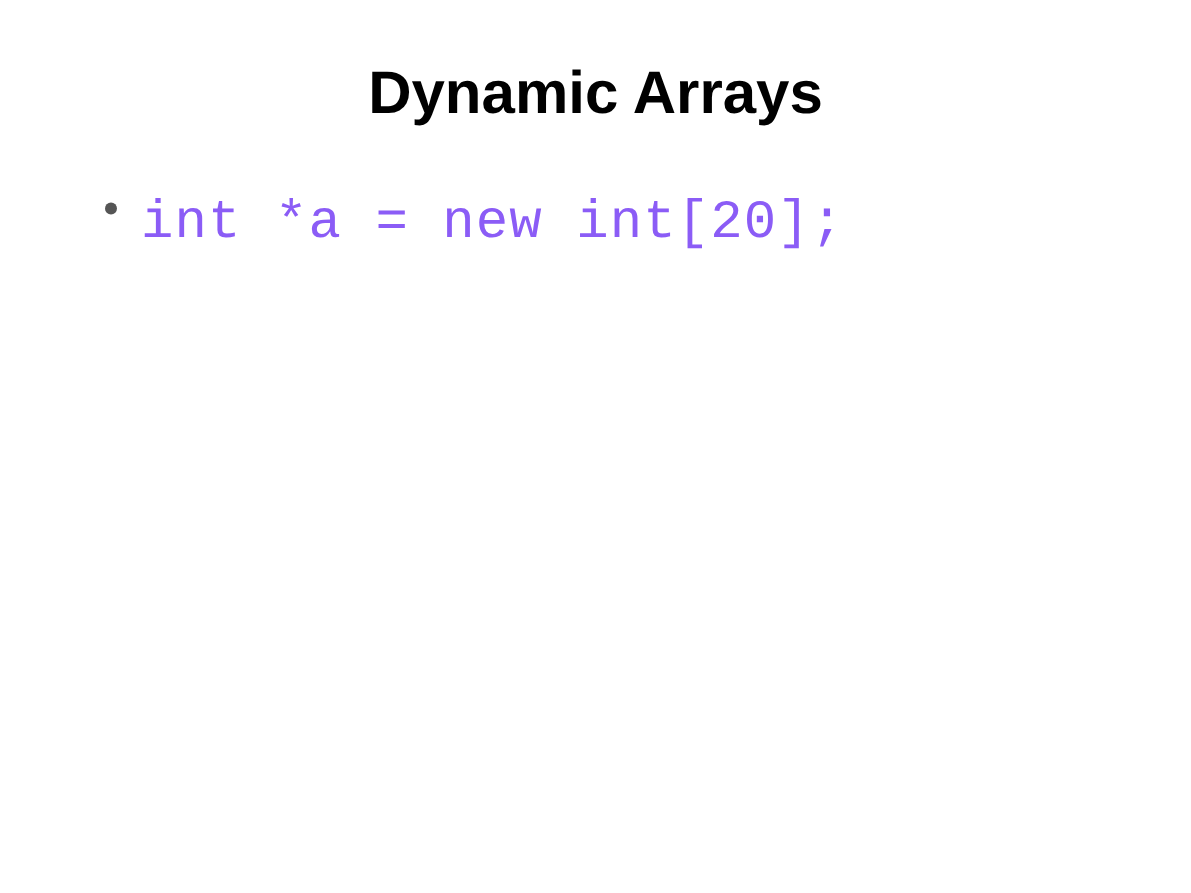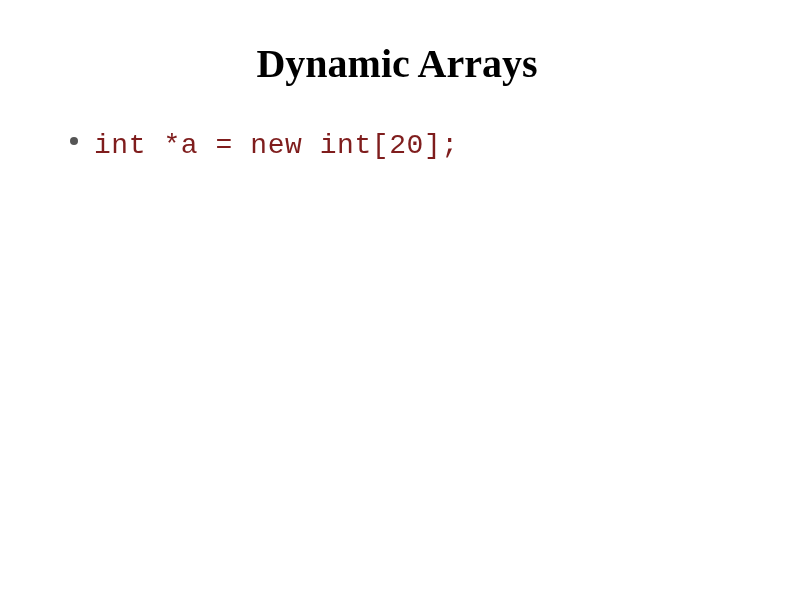--- a/index.html
+++ b/index.html
@@ -24,21 +24,21 @@
       flex-direction: column;
       padding: 40px 60px 40px 60px;
     }
 
     .slide-title {
       font-size: 40px;
       font-weight: bold;
       color: #000000;
       text-align: center;
       margin-bottom: 40px;
-      font-family: Liberation Serif, serif;
+      font-family: Liberation Sans, sans-serif;
     }
 
     .bullet-list {
       list-style: none;
       display: flex;
       flex-direction: column;
       gap: 14px;
       padding-left: 10px;
     }
 
@@ -59,22 +59,22 @@
 
     .bullet-text {
       font-size: 28px;
       color: #000000;
       font-family: 'Arial', sans-serif;
       line-height: 1.35;
     }
 
     .bullet-text.code {
       font-family: 'Courier New', Courier, monospace;
-      font-size: 28px;
-      color: #7f1d1d;
+      font-size: 36px;
+      color: #8b5cf6;
       letter-spacing: 0.02em;
     }
   </style>
 </head>
 <body>
 
 <div class="slide-container">
 
   <h1 class="slide-title">Dynamic Arrays</h1>
 

